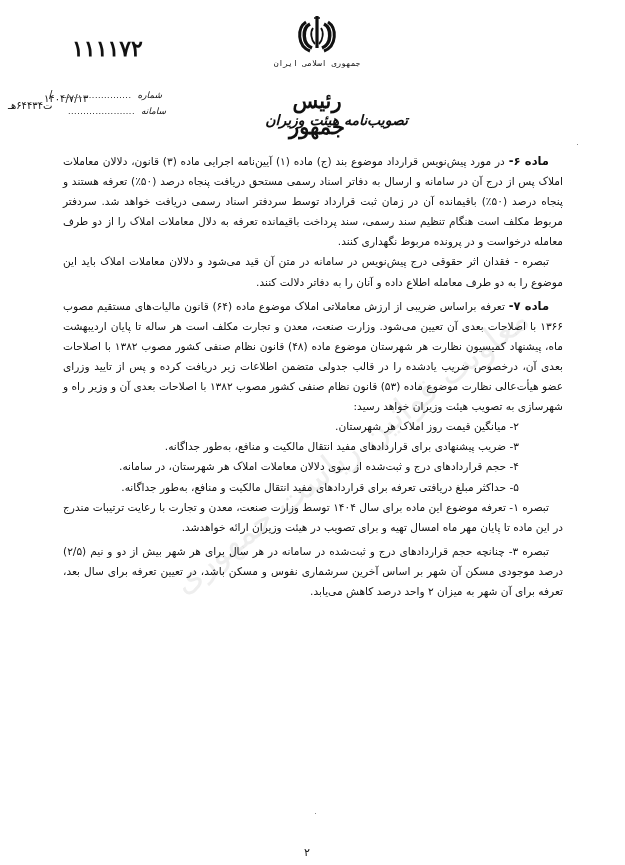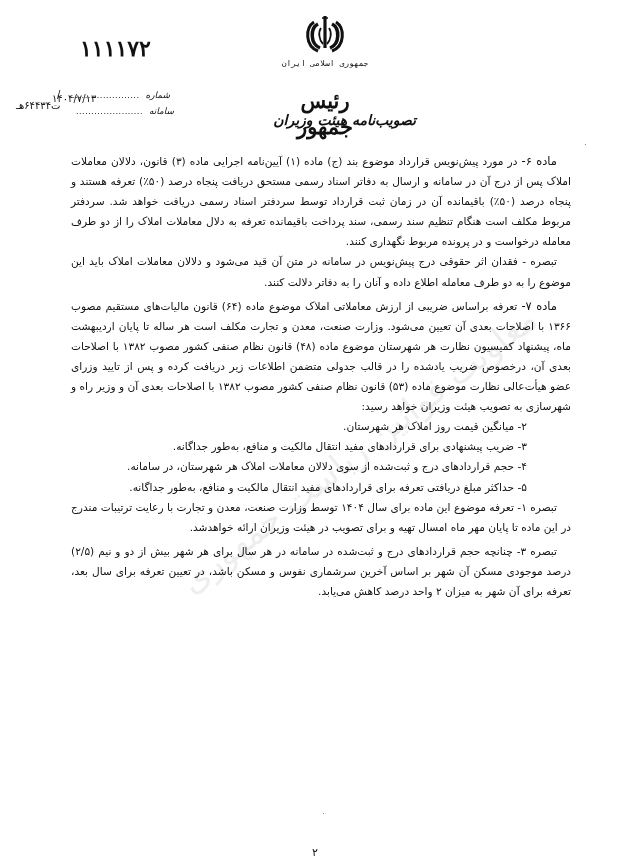--- a/index.html
+++ b/index.html
@@ -10,21 +10,21 @@
   body {
     width: 625px;
     height: 865px;
     position: relative;
     overflow: hidden;
     font-family: "DejaVu Sans", "Liberation Sans", sans-serif;
     color: #111111;
   }
   .page {
     position: absolute;
-    left: 8px; top: 0;
+    left: 0; top: 0;
     width: 524px; height: 865px;
     background: #ffffff;
   }
   
   .ref-block {
     position: absolute;
     left: 8px;
     top: 38px;
     width: 140px;
     height: 70px;
@@ -120,21 +120,21 @@
     font-size: 10.6px;
     line-height: 20.1px;
   }
   .para {
     margin: 0;
     text-align-last: right;
   }
   .para.indent { text-indent: 14px; }
   .para.gap { margin-top: 4px; }
   .article-label {
-    font-weight: normal;
+    font-weight: bold;
     font-size: 11.5px;
   }
   .list {
     margin: 0;
     padding: 0;
     list-style: none;
   }
   .list-item {
     padding-right: 44px;
     text-align: right;

